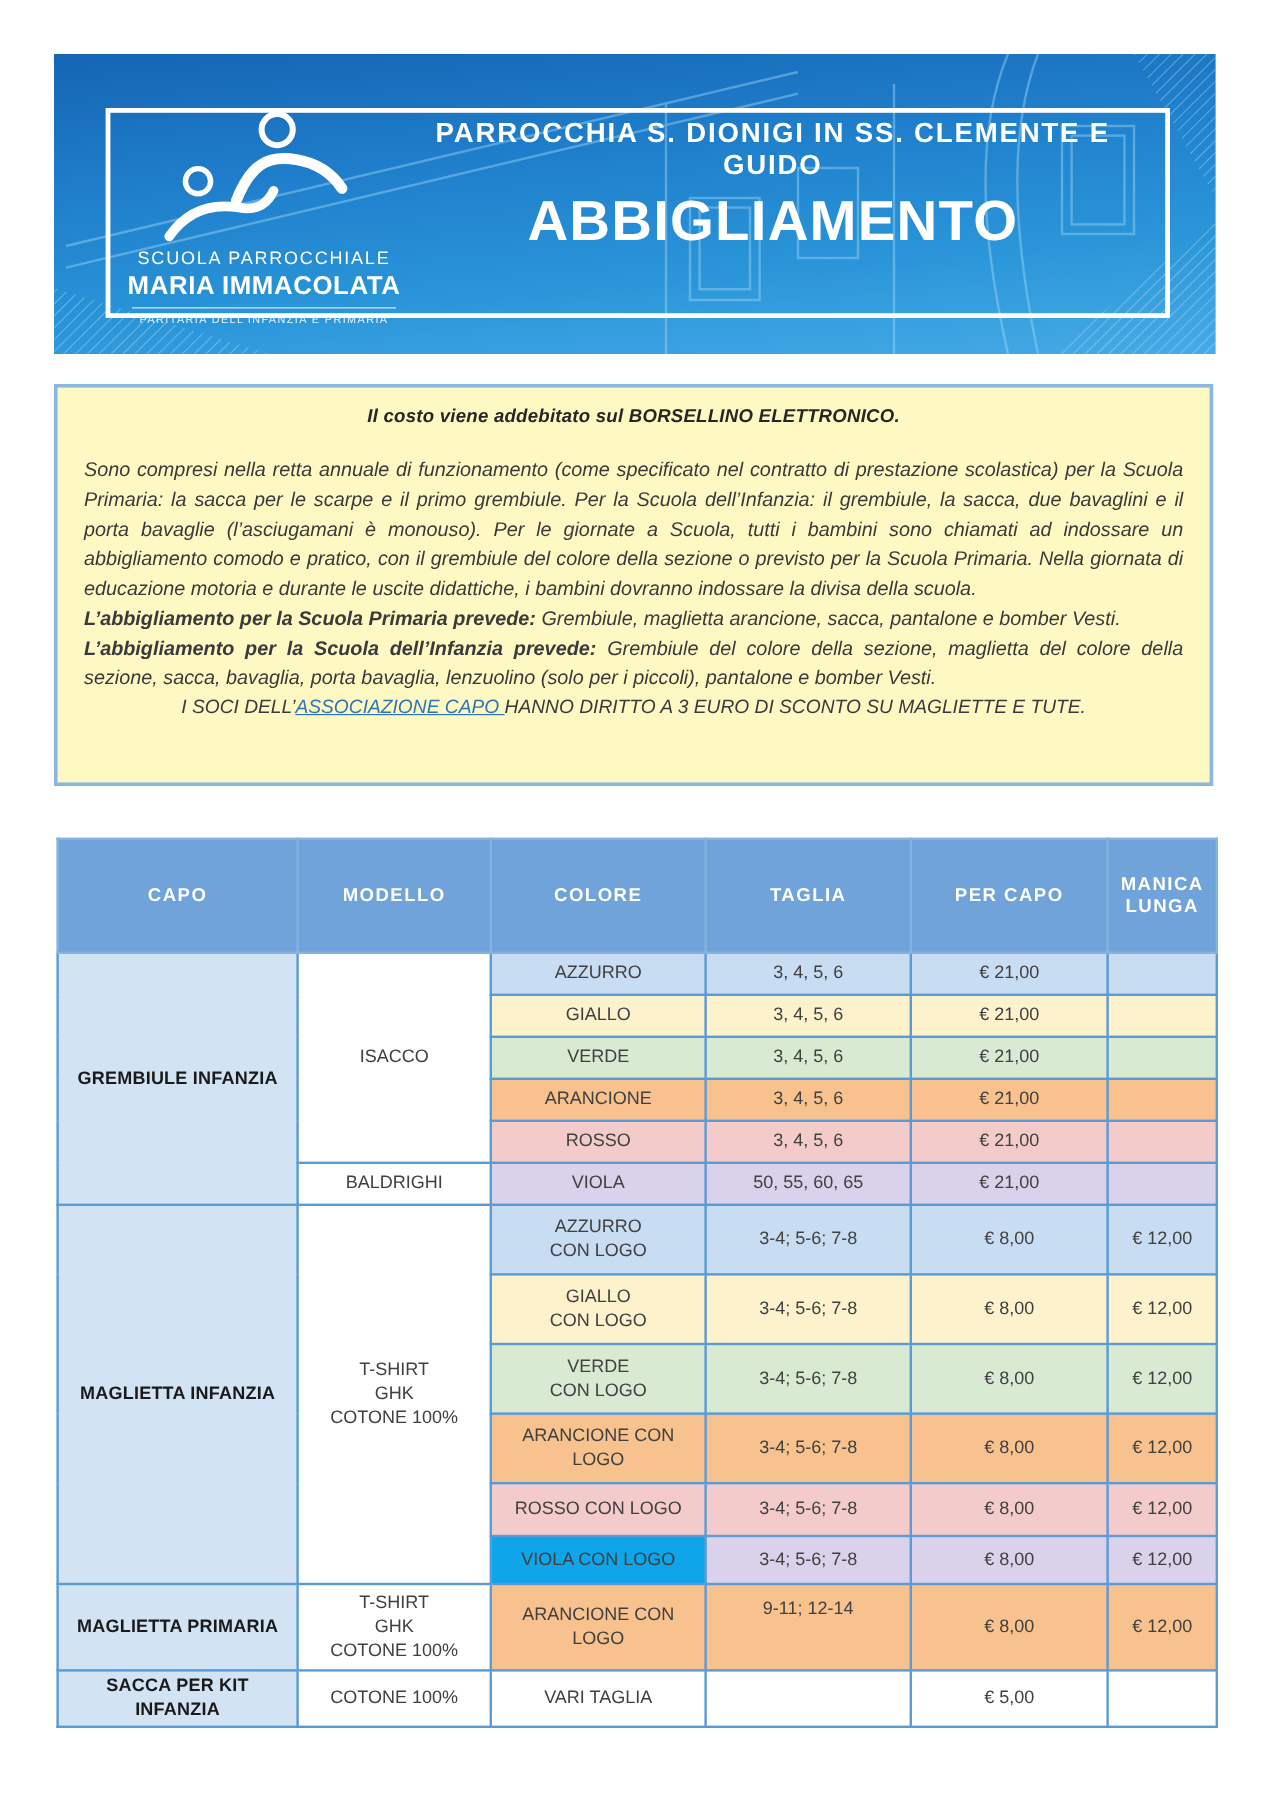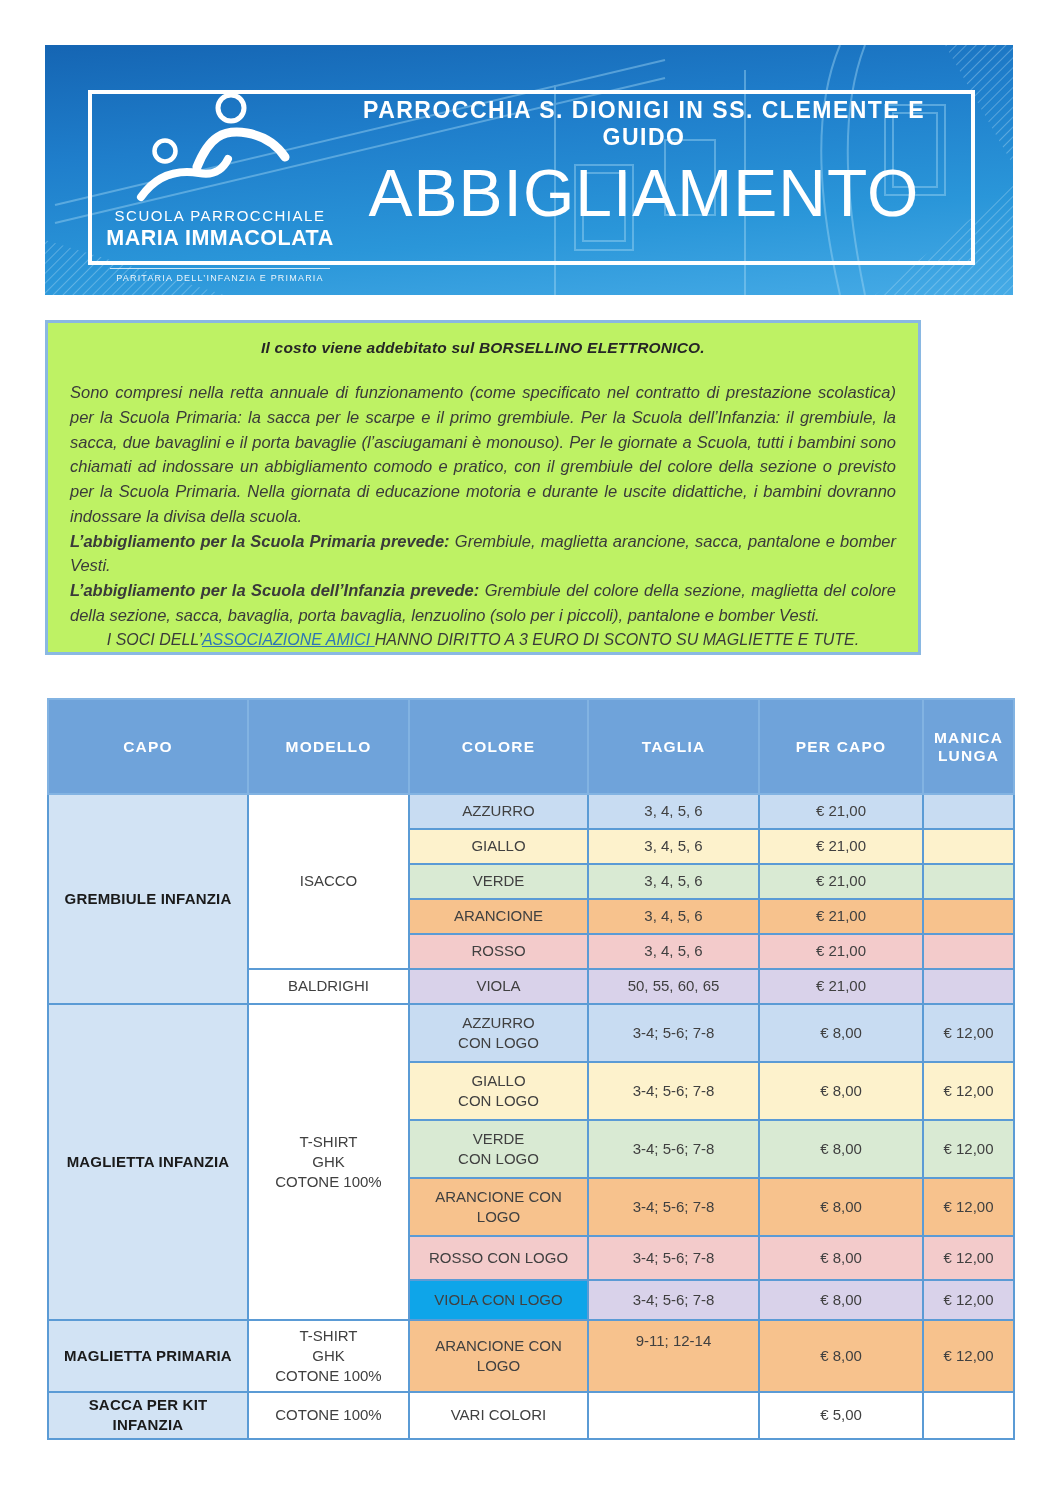--- a/index.html
+++ b/index.html
@@ -15,31 +15,31 @@
   }
   .sketch { position:absolute; left:0; top:0; width:968px; height:250px; }
   .frame {
     position:absolute; left:43px; top:45px; right:38px; bottom:30px;
     border:4px solid #ffffff;
   }
   .logo { position:absolute; left:55px; top:46px; width:240px; text-align:center; color:#ffffff; }
   .logo-fig { display:block; margin:0 auto 4px auto; }
   .logo-l1 { font-size:15px; letter-spacing:1.5px; font-weight:400; }
   .logo-l2 { font-size:21.5px; letter-spacing:0.5px; font-weight:bold; margin-top:2px; }
-  .logo-l3 { font-size:9px; letter-spacing:1.2px; margin:17px 10px 0 10px; padding-top:4px;
+  .logo-l3 { font-size:9px; letter-spacing:1.2px; margin:5px 10px 0 10px; padding-top:4px;
              border-top:1px solid rgba(255,255,255,0.85); opacity:0.9; }
   .banner-text { position:absolute; left:300px; right:70px; top:52px; text-align:center; color:#ffffff; }
   .parish { font-size:23px; font-weight:600; letter-spacing:1.5px; }
-  .big-title { font-size:66px; font-weight:normal; letter-spacing:1px; line-height:1.05; margin-top:8px; white-space:nowrap; }
+  .big-title { font-size:47px; font-weight:bold; letter-spacing:1px; line-height:1.05; margin-top:8px; white-space:nowrap; }
   .years { font-size:31px; font-weight:bold; letter-spacing:2px; text-align:right; margin-top:6px; padding-right:12px; }
 
   
   .intro-box {
-    position:absolute; left:45px; top:320px; width:876px; height:335px;
-    border:3px solid #8ab8e2; background:#bef264;
+    position:absolute; left:45px; top:320px; width:966px; height:335px;
+    border:3px solid #8ab8e2; background:#fef9c3;
     padding:16px 22px 12px 22px; color:#262626;
   }
   .lead { text-align:center; font-style:italic; font-weight:bold; font-size:15.5px; letter-spacing:0.2px; }
   .body-p { font-style:italic; font-size:16.5px; line-height:1.5; text-align:justify; color:#3a3a3a; }
   .p1 { margin-top:23px; }
   .blead { font-weight:bold; }
   .soci { text-align:center; font-style:italic; font-size:16px; margin-top:3px; color:#3a3a3a; }
   .soci a { color:#2e75b6; text-decoration:underline; }
 
   
@@ -110,21 +110,21 @@
       <div class="parish">PARROCCHIA S. DIONIGI IN SS. CLEMENTE E GUIDO</div>
       <div class="big-title">ABBIGLIAMENTO</div>
     </div>
   </header>
 
   <section class="intro-box">
     <p class="lead">Il costo viene addebitato sul BORSELLINO ELETTRONICO.</p>
     <p class="body-p p1">Sono compresi nella retta annuale di funzionamento (come specificato nel contratto di prestazione scolastica) per la Scuola Primaria: la sacca per le scarpe e il primo grembiule. Per la Scuola dell’Infanzia: il grembiule, la sacca, due bavaglini e il porta bavaglie (l’asciugamani è monouso). Per le giornate a Scuola, tutti i bambini sono chiamati ad indossare un abbigliamento comodo e pratico, con il grembiule del colore della sezione o previsto per la Scuola Primaria. Nella giornata di educazione motoria e durante le uscite didattiche, i bambini dovranno indossare la divisa della scuola.</p>
     <p class="body-p"><span class="blead">L’abbigliamento per la Scuola Primaria prevede: </span><span>Grembiule, maglietta arancione, sacca, pantalone e bomber Vesti.</span></p>
     <p class="body-p"><span class="blead">L’abbigliamento per la Scuola dell’Infanzia prevede: </span><span>Grembiule del colore della sezione, maglietta del colore della sezione, sacca, bavaglia, porta bavaglia, lenzuolino (solo per i piccoli), pantalone e bomber Vesti.</span></p>
-    <p class="soci"><span>I SOCI DELL’</span><a href="#">ASSOCIAZIONE AMICI </a><span>HANNO DIRITTO A 3 EURO DI SCONTO SU MAGLIETTE E TUTE.</span></p>
+    <p class="soci"><span>I SOCI DELL’</span><a href="#">ASSOCIAZIONE CAPO </a><span>HANNO DIRITTO A 3 EURO DI SCONTO SU MAGLIETTE E TUTE.</span></p>
   </section>
 
   <table class="price">
     <colgroup>
       <col style="width:200px">
         <col style="width:161px">
         <col style="width:179px">
       <col style="width:171px">
         <col style="width:164px">
         <col style="width:91px">
@@ -235,20 +235,20 @@
 LOGO</td>
         <td class="top-align" style="background-color: rgb(247, 194, 141);">9-11; 12-14</td>
         <td style="background-color: rgb(247, 194, 141);">€ 8,00</td>
         <td style="background-color: rgb(247, 194, 141);">€ 12,00</td>
       </tr>
 
       <tr class="h45">
         <td class="capo" style="background-color: rgb(210, 227, 244);">SACCA PER KIT
 INFANZIA</td>
         <td>COTONE 100%</td>
-        <td>VARI COLORI</td>
+        <td>VARI TAGLIA</td>
         <td></td>
         <td>€ 5,00</td>
         <td></td>
       </tr>
     </tbody>
   </table>
 </div>
 
 </body></html>

